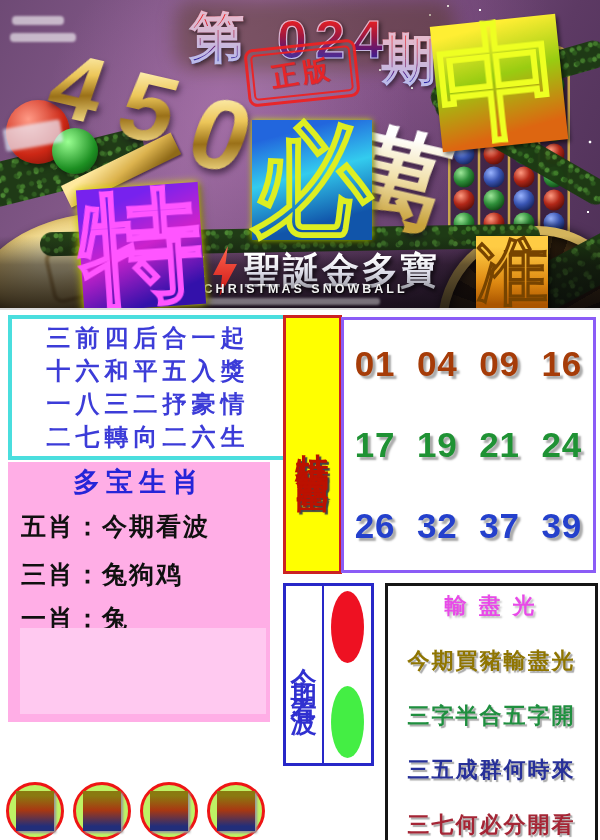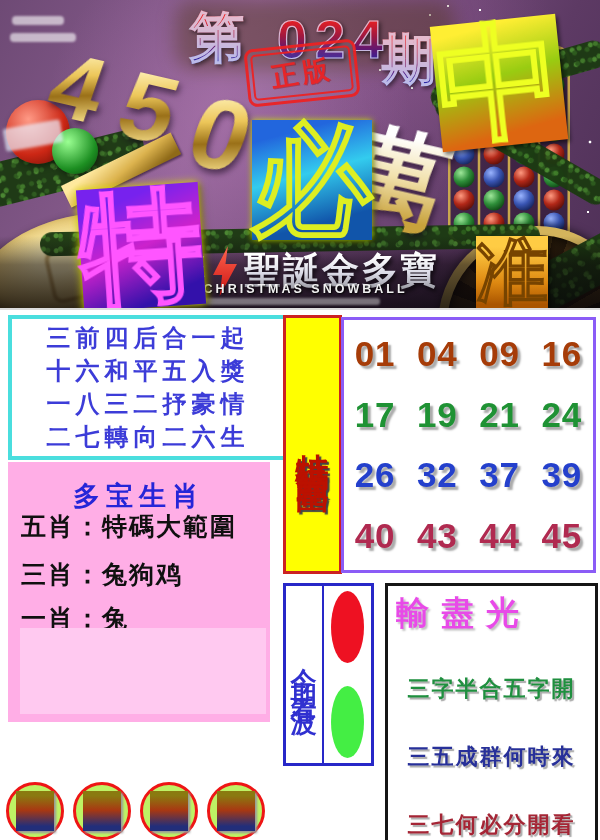--- a/index.html
+++ b/index.html
@@ -142,21 +142,21 @@
     filter:drop-shadow(2px 2px 2px rgba(0,0,0,.6));}
 
   
   .poem-box{position:absolute;left:8px;top:315px;width:256px;height:131px;
     border:4px solid #4adede;background:#fff;display:flex;flex-direction:column;
     justify-content:space-around;padding:3px 8px;}
   .poem-line{text-align:center;font-size:24px;font-weight:700;color:#3c3cd8;
     letter-spacing:5px;white-space:nowrap;}
 
   .zodiac-box{position:absolute;left:8px;top:462px;width:262px;height:260px;background:#ffaee6;}
-  .zodiac-title{text-align:center;padding-top:16px;font-size:27px;font-weight:900;
+  .zodiac-title{text-align:center;padding-top:2px;font-size:27px;font-weight:900;
     color:#2525d8;letter-spacing:6px;}
   .zodiac-line{position:absolute;left:13px;font-size:25px;font-weight:900;color:#101010;
     letter-spacing:2px;white-space:nowrap;}
   .z1{top:48px;} .z2{top:96px;} .z3{top:140px;}
   .zodiac-inner{position:absolute;left:12px;top:166px;width:246px;height:86px;background:#ffc9f0;}
 
   .range-label-box{position:absolute;left:283px;top:315px;width:53px;height:253px;
     background:#ffff00;border:3px solid #cc2222;display:flex;align-items:center;justify-content:center;}
   .range-label{writing-mode:vertical-rl;text-orientation:upright;font-size:33px;font-weight:900;
     color:#bb1100;letter-spacing:7px;text-shadow:2px 2px 1px #454545;line-height:1;}
@@ -171,21 +171,21 @@
   .wave-left{width:36px;border-right:2px solid #2828c8;display:flex;align-items:center;justify-content:center;}
   .wave-label{writing-mode:vertical-rl;text-orientation:upright;font-size:26px;font-weight:900;
     color:#3030d0;letter-spacing:14px;line-height:1;}
   .wave-right{flex:1;display:flex;flex-direction:column;justify-content:space-between;
     align-items:center;padding:5px 0;}
   .oval{width:33px;height:72px;border-radius:50%;}
 
   .verse-box{position:absolute;left:385px;top:583px;width:207px;height:249px;
     border:3px solid #161616;background:#fff;display:flex;flex-direction:column;
     justify-content:space-between;padding:5px 0 9px 0;}
-  .verse-title{font-size:33px;font-weight:900;color:#e84ae8;
+  .verse-title{text-align:center;font-size:22px;font-weight:900;color:#e84ae8;
     letter-spacing:12px;text-shadow:2px 2px 2px #c0c0c0;padding-left:8px;}
   .verse-line{text-align:center;font-size:22px;font-weight:800;letter-spacing:2px;
     text-shadow:2px 2px 1px #aaa;white-space:nowrap;}
 
   .picks-label{position:absolute;left:12px;top:726px;font-size:31px;font-weight:900;
     letter-spacing:4px;
     background:linear-gradient(180deg,#1d7a1d 15%,#b87700 52%,#5c2d7a 90%);
     -webkit-text-stroke:1px rgba(70,30,70,.5);
     filter:drop-shadow(1px 1px 1px rgba(0,0,0,.35));}
   .picks-row{position:absolute;left:6px;top:782px;display:flex;gap:9px;}
@@ -312,21 +312,21 @@
 
   <div class="poem-box">
     <div class="poem-line">三前四后合一起</div>
     <div class="poem-line">十六和平五入獎</div>
     <div class="poem-line">一八三二抒豪情</div>
     <div class="poem-line">二七轉向二六生</div>
   </div>
 
   <div class="zodiac-box">
     <div class="zodiac-title">多宝生肖</div>
-    <div class="zodiac-line z1">五肖：特碼大範圍</div>
+    <div class="zodiac-line z1">五肖：今期看波</div>
     <div class="zodiac-line z3">一肖：兔</div>
     <div class="zodiac-line z2">三肖：兔狗鸡</div>
     <div class="zodiac-inner"></div>
   </div>
 
   <div class="range-label-box">
     <div class="range-label">特碼大範圍</div>
   </div>
   <div class="range-box">
     <div class="range-row" style="color: rgb(166, 60, 8);">
@@ -340,40 +340,35 @@
       <span>19</span>
       <span>21</span>
       <span>24</span>
     </div>
     <div class="range-row" style="color: rgb(36, 64, 204);">
       <span>26</span>
       <span>32</span>
       <span>37</span>
       <span>39</span>
     </div>
-    <div class="range-row" style="color: rgb(176, 42, 80);">
-      <span>40</span>
-      <span>43</span>
-      <span>44</span>
-      <span>45</span>
-    </div>
   </div>
 
   <div class="wave-box">
     <div class="wave-left">
       <div class="wave-label">今期看波</div>
     </div>
     <div class="wave-right">
       <div class="oval" style="background-color: rgb(238, 17, 34);"></div>
       <div class="oval" style="background-color: rgb(68, 238, 68);"></div>
     </div>
   </div>
 
   <div class="verse-box">
     <div class="verse-title">輸盡光</div>
+    <div class="verse-line" style="color: rgb(143, 117, 0);">今期買豬輸盡光</div>
     <div class="verse-line" style="color: rgb(31, 143, 63);">三字半合五字開</div>
     <div class="verse-line" style="color: rgb(39, 48, 153);">三五成群何時來</div>
     <div class="verse-line" style="color: rgb(165, 37, 53);">三七何必分開看</div>
   </div>
 
   <div class="picks-row">
     <span class="pick-circle">
         <span class="pick-num gtext">07</span>
       </span>
     <span class="pick-circle">

